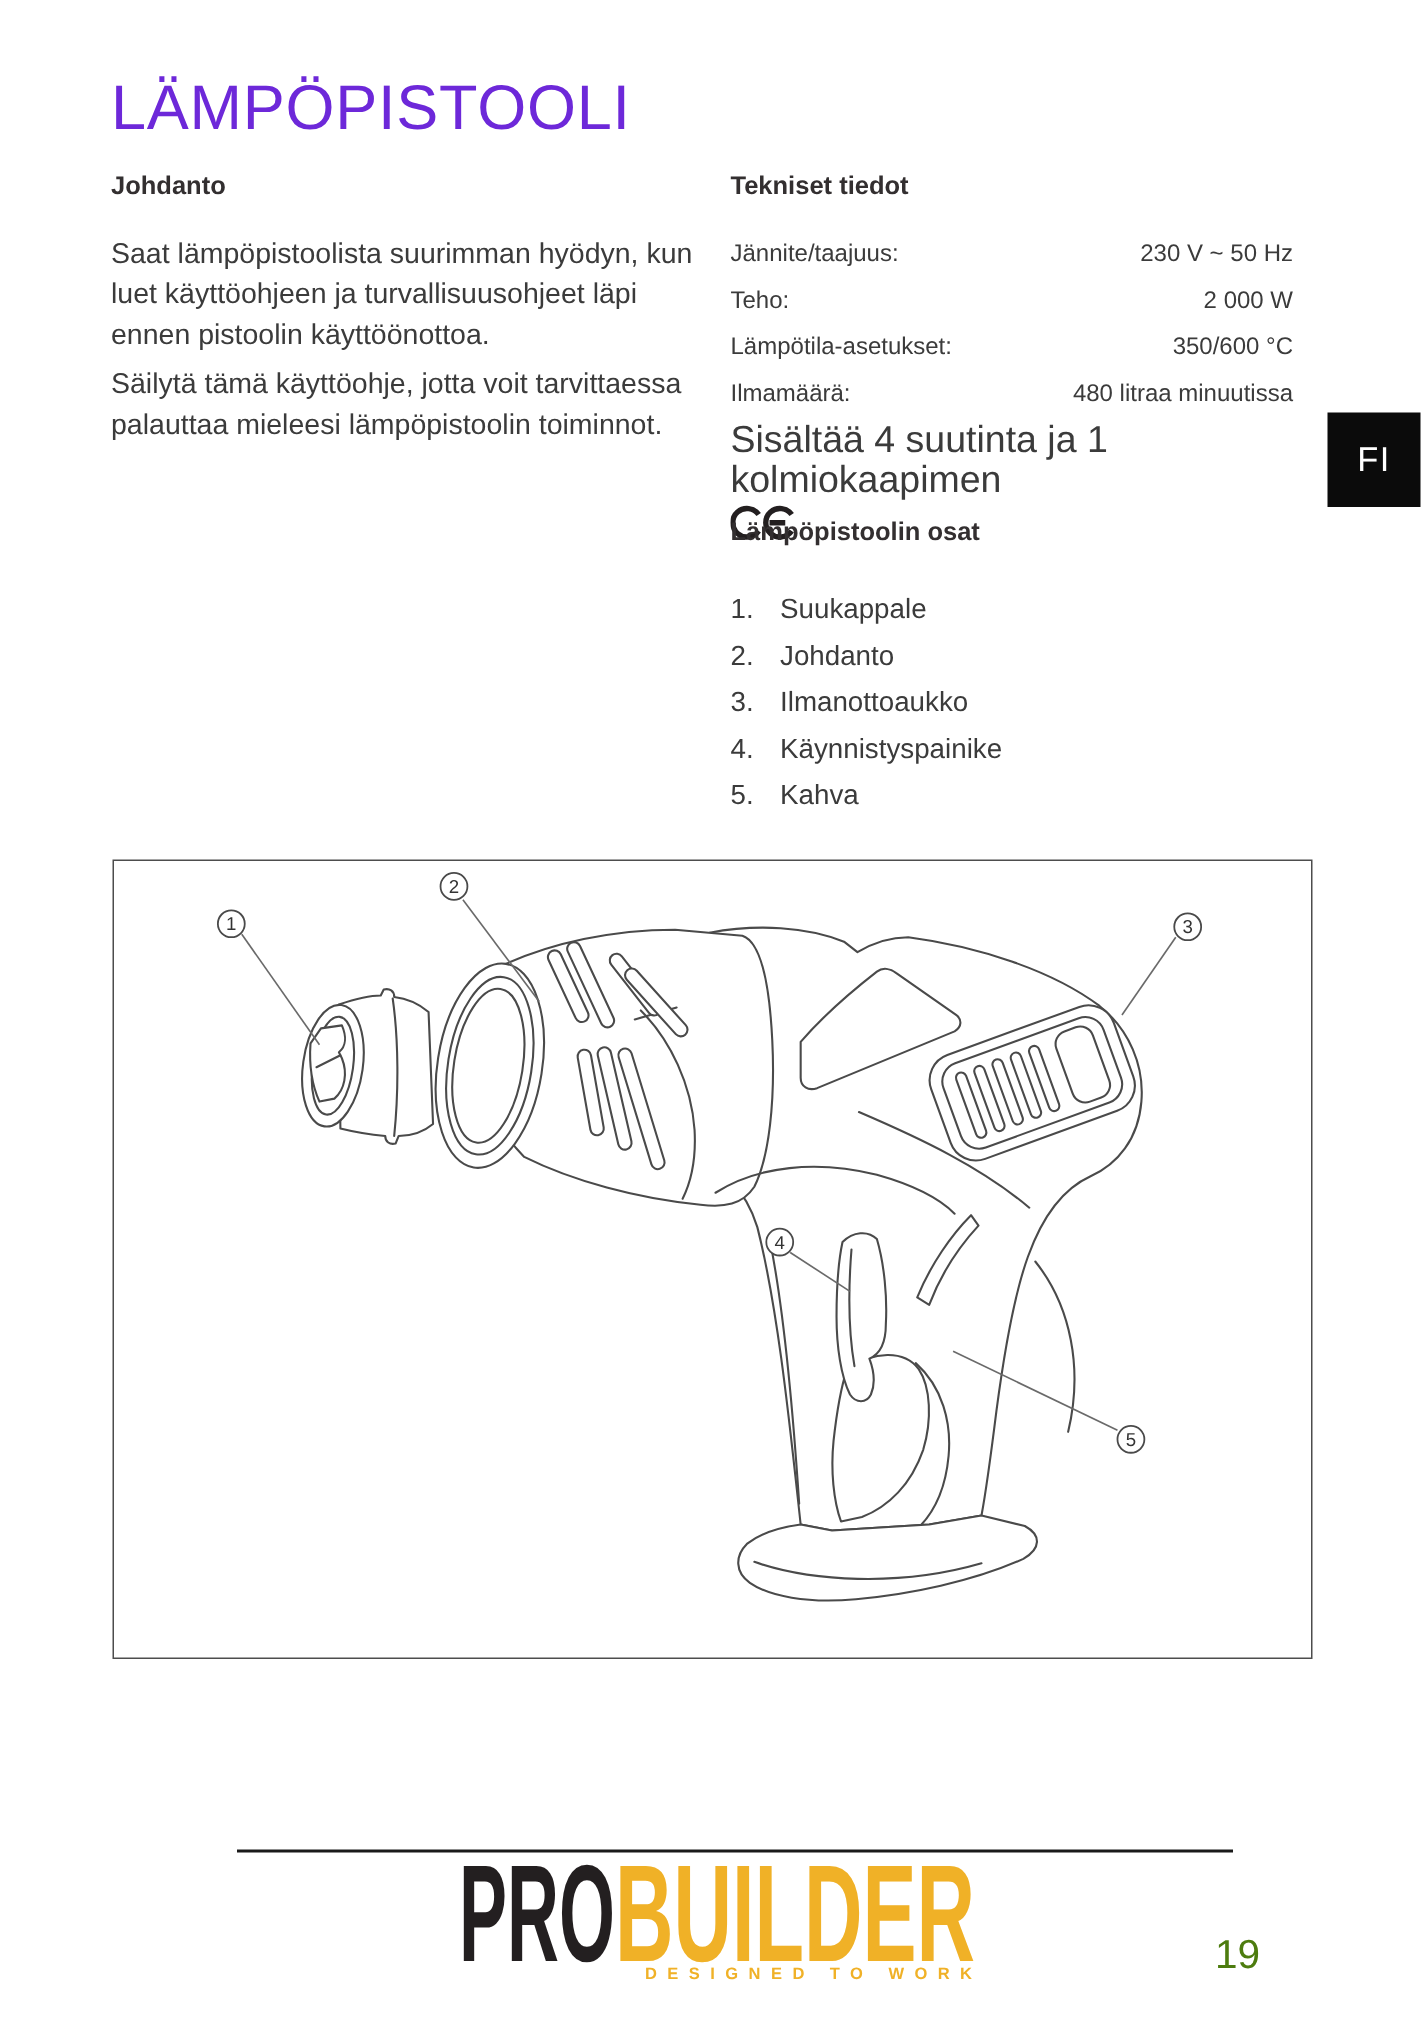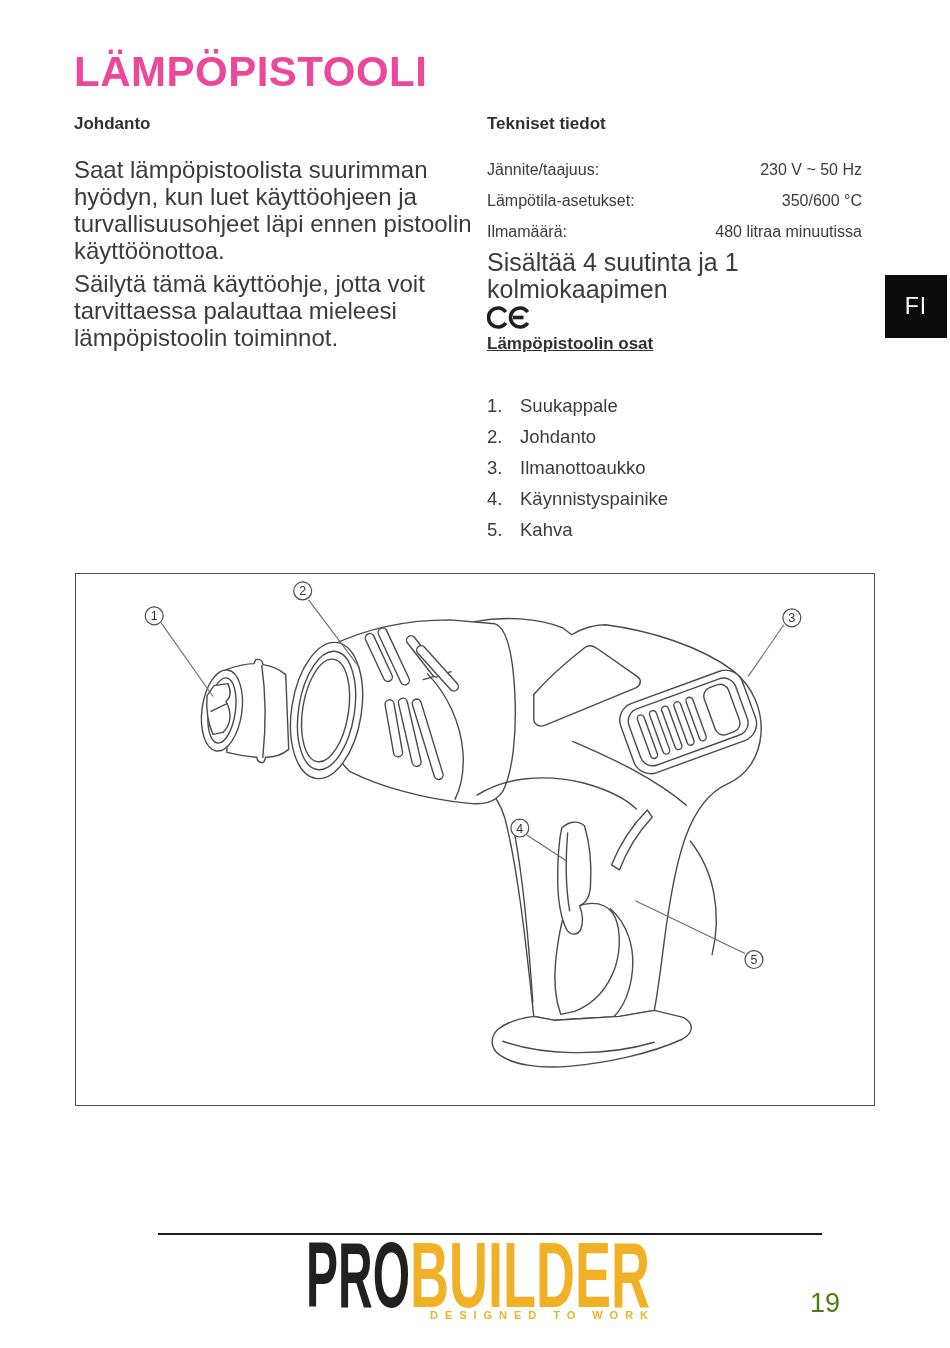--- a/index.html
+++ b/index.html
@@ -7,39 +7,39 @@
     position:relative;
     width:950px;height:1348px;
     background:#ffffff;
     font-family:"Liberation Sans", sans-serif;
     color:#363636;
     overflow:hidden;
     margin:0 auto;
   }
   .title{
     position:absolute;left:74px;top:48px;
-    font-size:42px;font-weight:bold;color:#ec4899;
+    font-size:42px;font-weight:normal;color:#6d28d9;
     letter-spacing:0.5px;margin:0;
   }
   .h2{
     font-size:17px;font-weight:bold;color:#332f30;margin:0;
   }
   .col-left{position:absolute;left:74px;top:114px;width:400px;}
   .col-right{position:absolute;left:487px;top:114px;width:375px;}
-  .body-text{font-size:24px;line-height:27px;color:#3b3b3b;}
+  .body-text{font-size:19px;line-height:27px;color:#3b3b3b;}
   .col-left .body-text{margin-top:22px;}
   .col-left p{margin:0 0 6px 0;}
   .spec-rows{margin-top:20px;}
   .spec-row{
     display:flex;justify-content:space-between;
     font-size:16px;line-height:31px;color:#3b3b3b;
   }
   .spec-note{font-size:25px;line-height:27px;color:#3b3b3b;margin-top:2px;}
   .ce{margin-top:2px;height:25px;}
-  .parts-heading{position:absolute;left:487px;top:334px;text-decoration:underline;}
+  .parts-heading{position:absolute;left:487px;top:345px;}
   .parts-list{
     position:absolute;left:487px;top:390px;width:375px;
     font-size:18.5px;color:#3b3b3b;
   }
   .part-item{display:flex;line-height:31px;}
   .part-num{width:33px;flex:none;}
   .fi-tab{
     position:absolute;left:885px;top:275px;width:62px;height:63px;
     background:#0b0b0b;color:#ffffff;
     display:flex;align-items:center;justify-content:center;
@@ -73,20 +73,24 @@
       <p>Säilytä tämä käyttöohje, jotta voit tarvittaessa palauttaa mieleesi lämpöpistoolin toiminnot.</p>
     </div>
   </div>
 
   <div class="col-right">
     <h2 class="h2">Tekniset tiedot</h2>
     <div class="spec-rows">
       <div class="spec-row">
         <span>Jännite/taajuus:</span>
         <span>230 V ~ 50 Hz</span>
+      </div>
+      <div class="spec-row">
+        <span>Teho:</span>
+        <span>2 000 W</span>
       </div>
       <div class="spec-row">
         <span>Lämpötila-asetukset:</span>
         <span>350/600 °C</span>
       </div>
       <div class="spec-row">
         <span>Ilmamäärä:</span>
         <span>480 litraa minuutissa</span>
       </div>
     </div>

